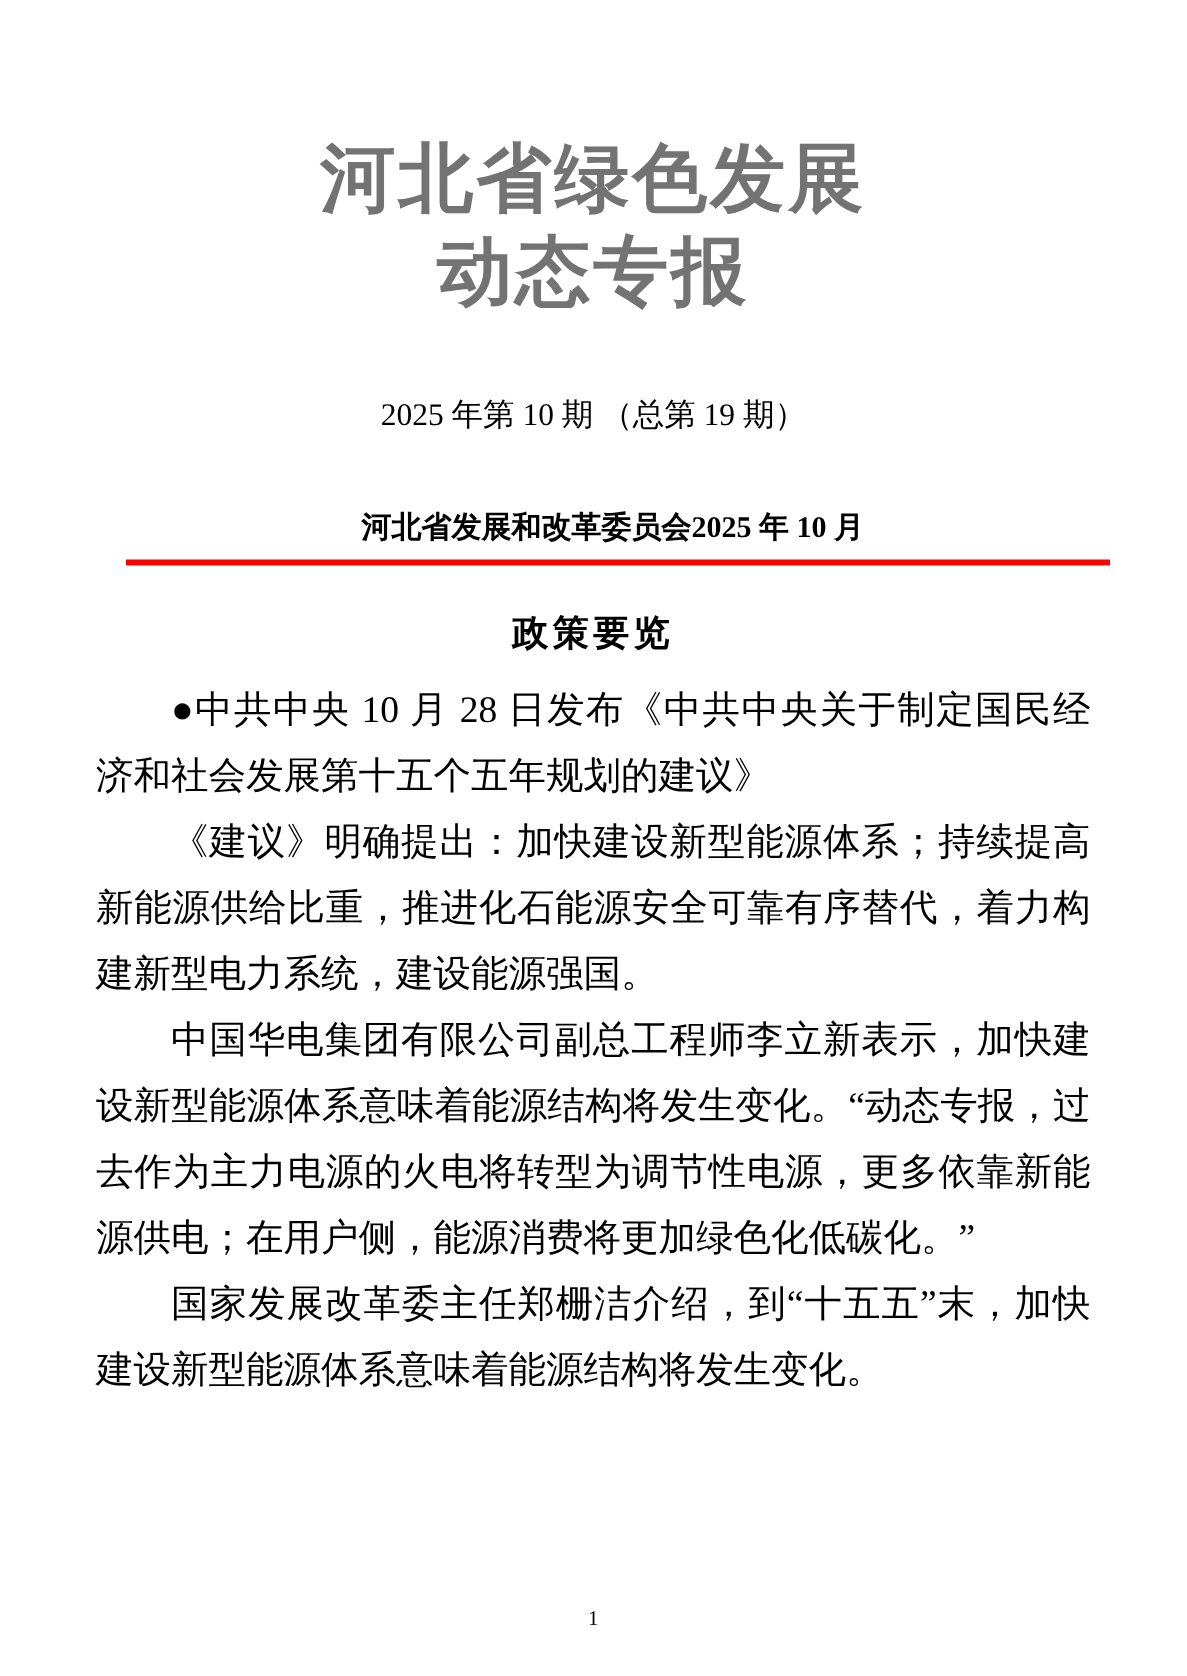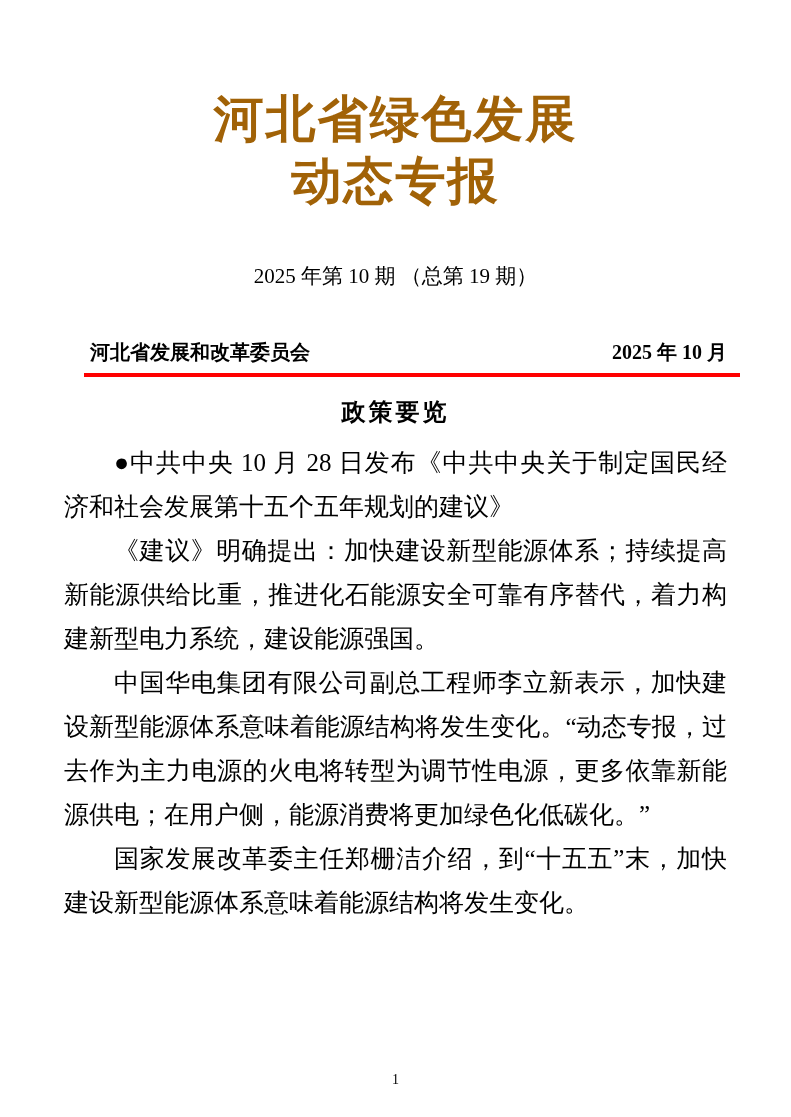--- a/index.html
+++ b/index.html
@@ -15,52 +15,52 @@
     margin: 0 auto;
     background: #ffffff;
     overflow: hidden;
   }
   .content {
     margin: 0 64px;
   }
   .report-title {
     padding-top: 88px;
     text-align: center;
-    color: #a16207;
+    color: #737373;
     font-size: 50px;
     line-height: 62px;
     font-weight: 700;
     letter-spacing: 2px;
   }
   .issue-line {
     margin-top: 52px;
     text-align: center;
     font-size: 21px;
     line-height: 24px;
     font-weight: 400;
   }
   .publisher-row {
     margin-top: 52px;
     display: flex;
-    justify-content: space-between;
+    justify-content: center;
     align-items: baseline;
     padding-left: 26px;
     font-size: 20px;
     line-height: 24px;
     font-weight: 700;
   }
   .header-rule {
     margin-top: 9px;
     margin-left: 20px;
     margin-right: -13px;
     height: 4px;
     background: #ff0000;
   }
   .section-heading {
-    margin-top: 22px;
+    margin-top: 33px;
     text-align: center;
     font-size: 24px;
     line-height: 26px;
     font-weight: 700;
     letter-spacing: 3px;
   }
   .body-text {
     margin-top: 16px;
     font-size: 25px;
     line-height: 44px;

